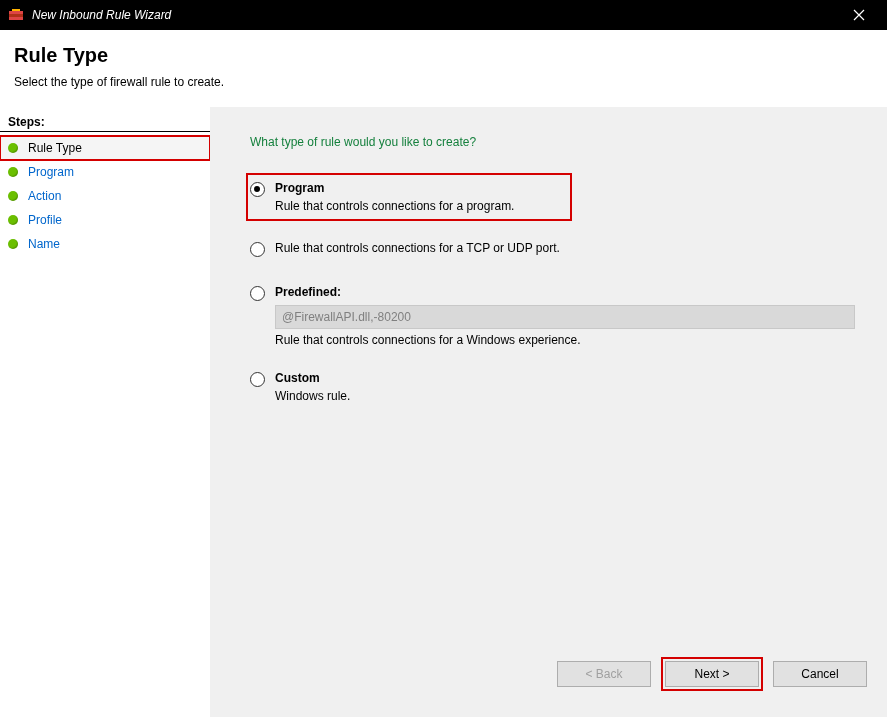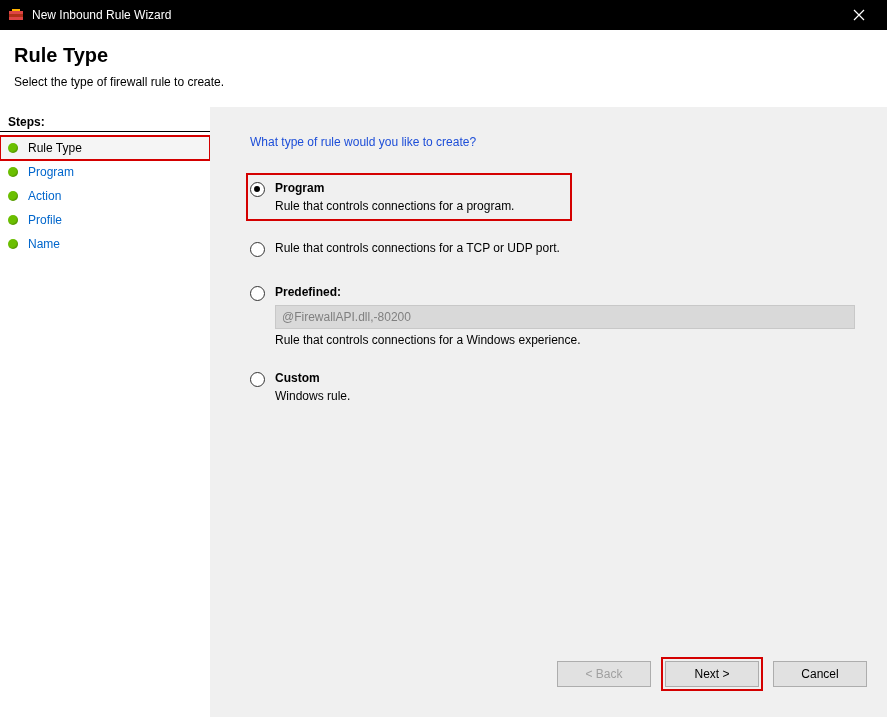--- a/index.html
+++ b/index.html
@@ -21,21 +21,21 @@
     display: flex;
     align-items: center;
     padding: 0 8px;
     font-size: 12px;
   }
   .titlebar .app-icon {
     width: 16px; height: 16px;
     margin-right: 8px;
     display:flex; align-items:center; justify-content:center;
   }
-  .titlebar .title { flex: 1; }
+  .titlebar .title { flex: 1; font-style: italic; }
   .titlebar .close {
     width: 40px; height: 30px;
     display:flex; align-items:center; justify-content:center;
     font-size: 14px;
     cursor: pointer;
   }
   
   .header {
     padding: 10px 14px 18px 14px;
     background: #fff;
@@ -90,21 +90,21 @@
   }
   .main {
     flex: 1;
     background: #f0f0f0;
     position: relative;
     padding: 28px 20px 60px 40px;
   }
   .prompt {
     font-size: 12px;
     margin-bottom: 28px;
-    color: #1d4ed8;
+    color: #15803d;
   }
   .option {
     display: flex;
     align-items: flex-start;
     margin-bottom: 20px;
     padding: 4px 4px 4px 0;
   }
   .option.hl {
     outline: 2px solid #d40000;
     outline-offset: 2px;

